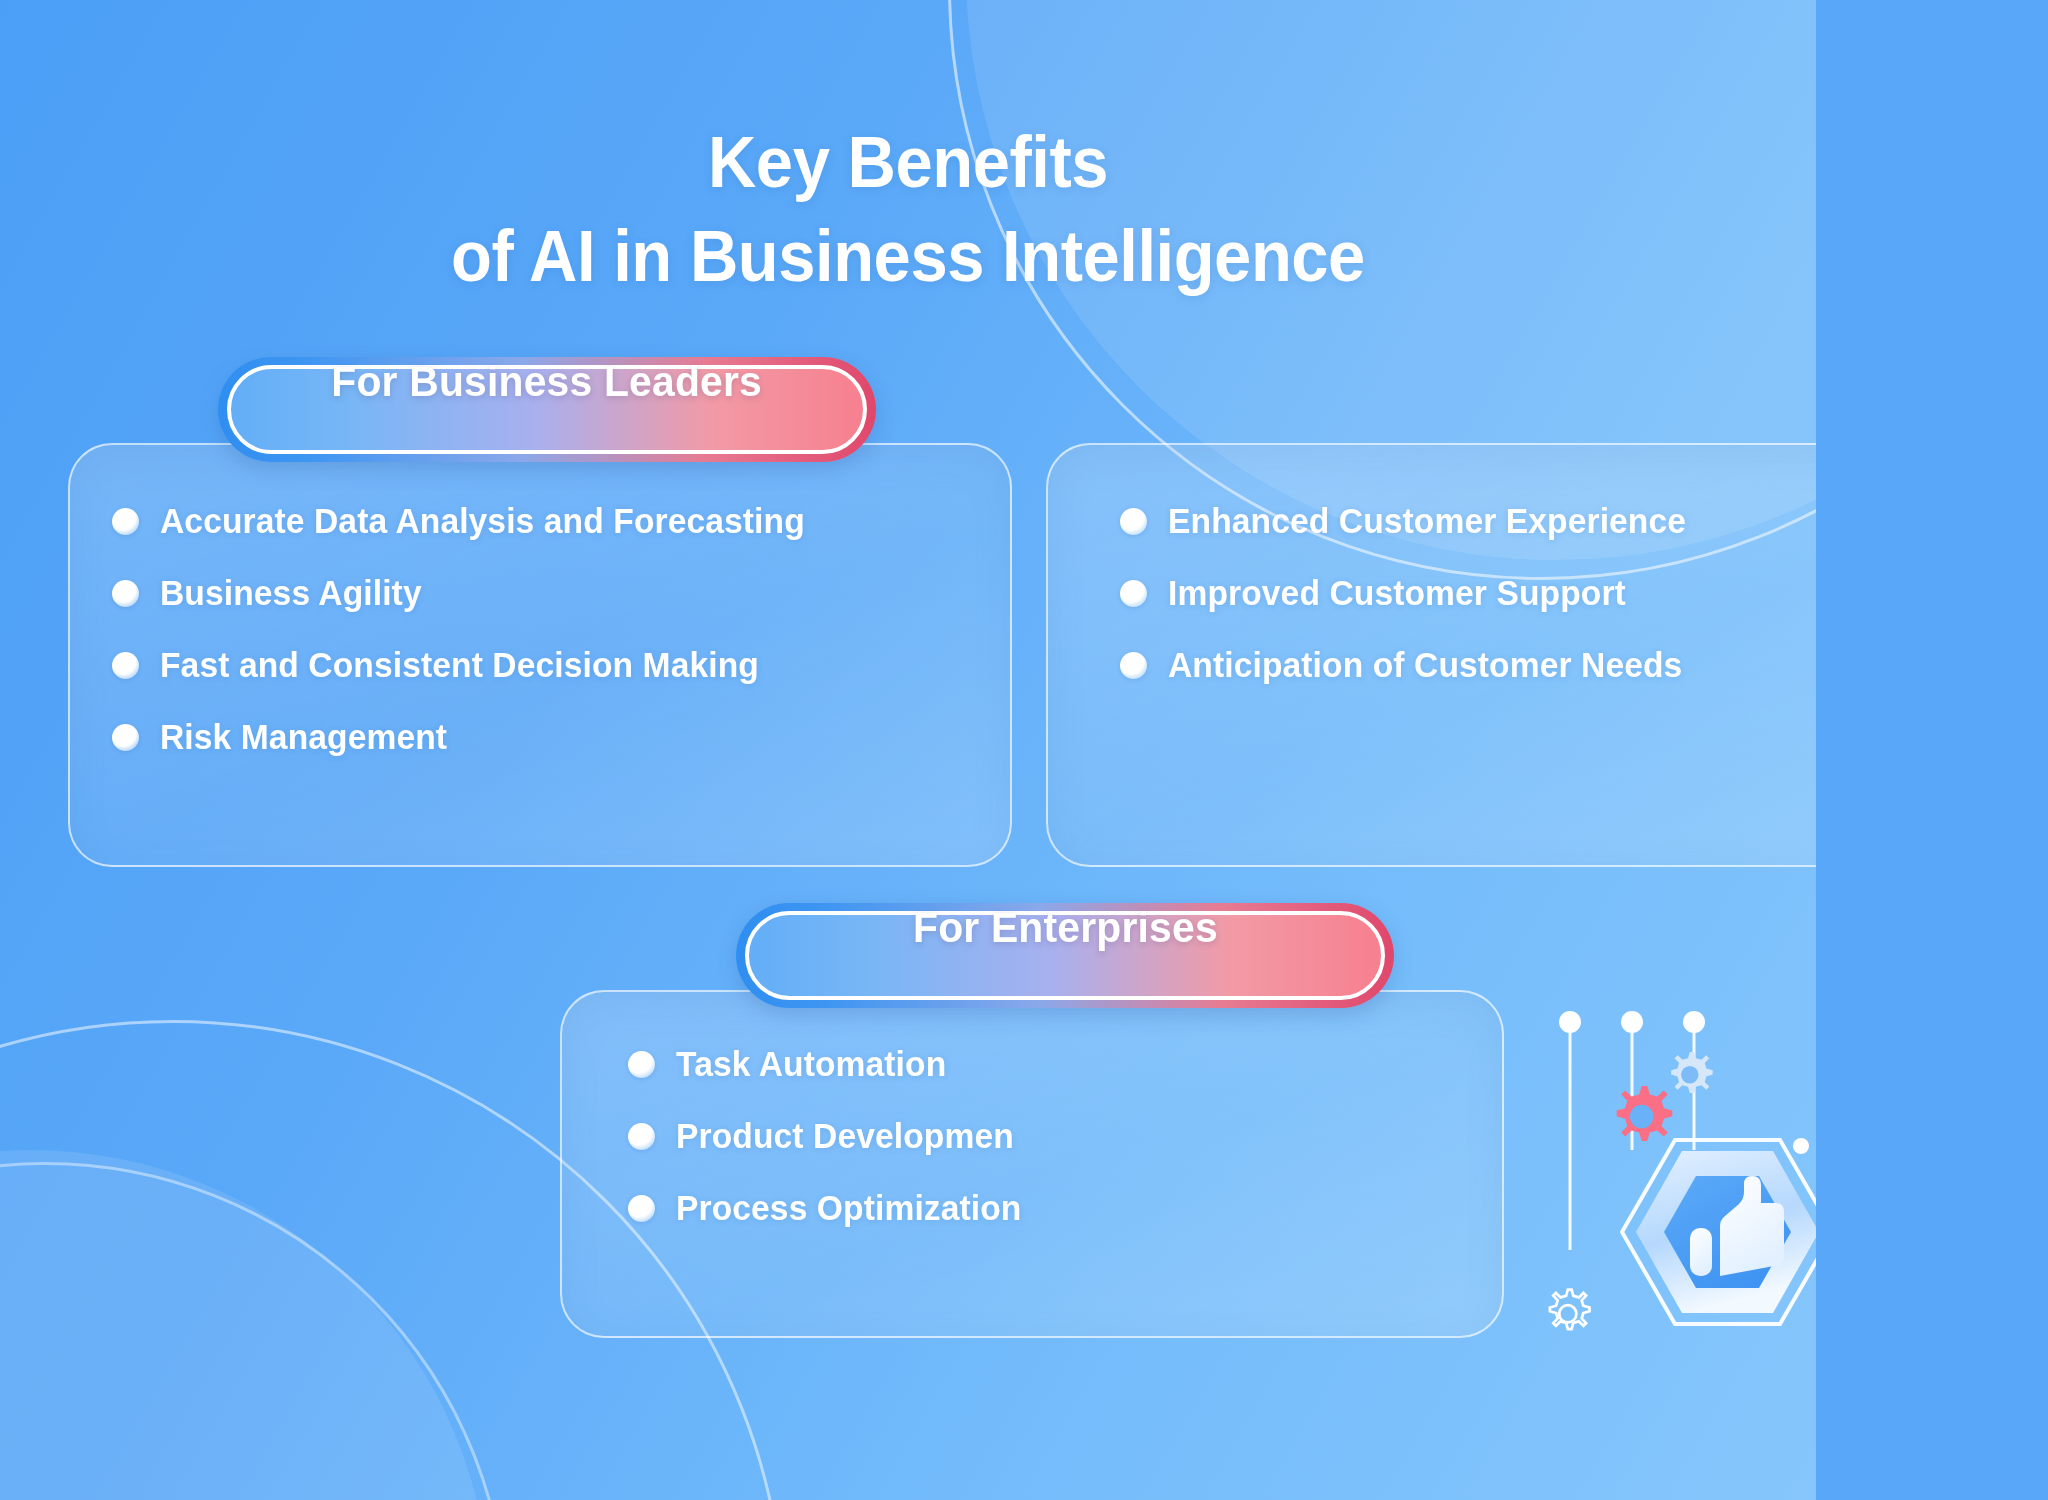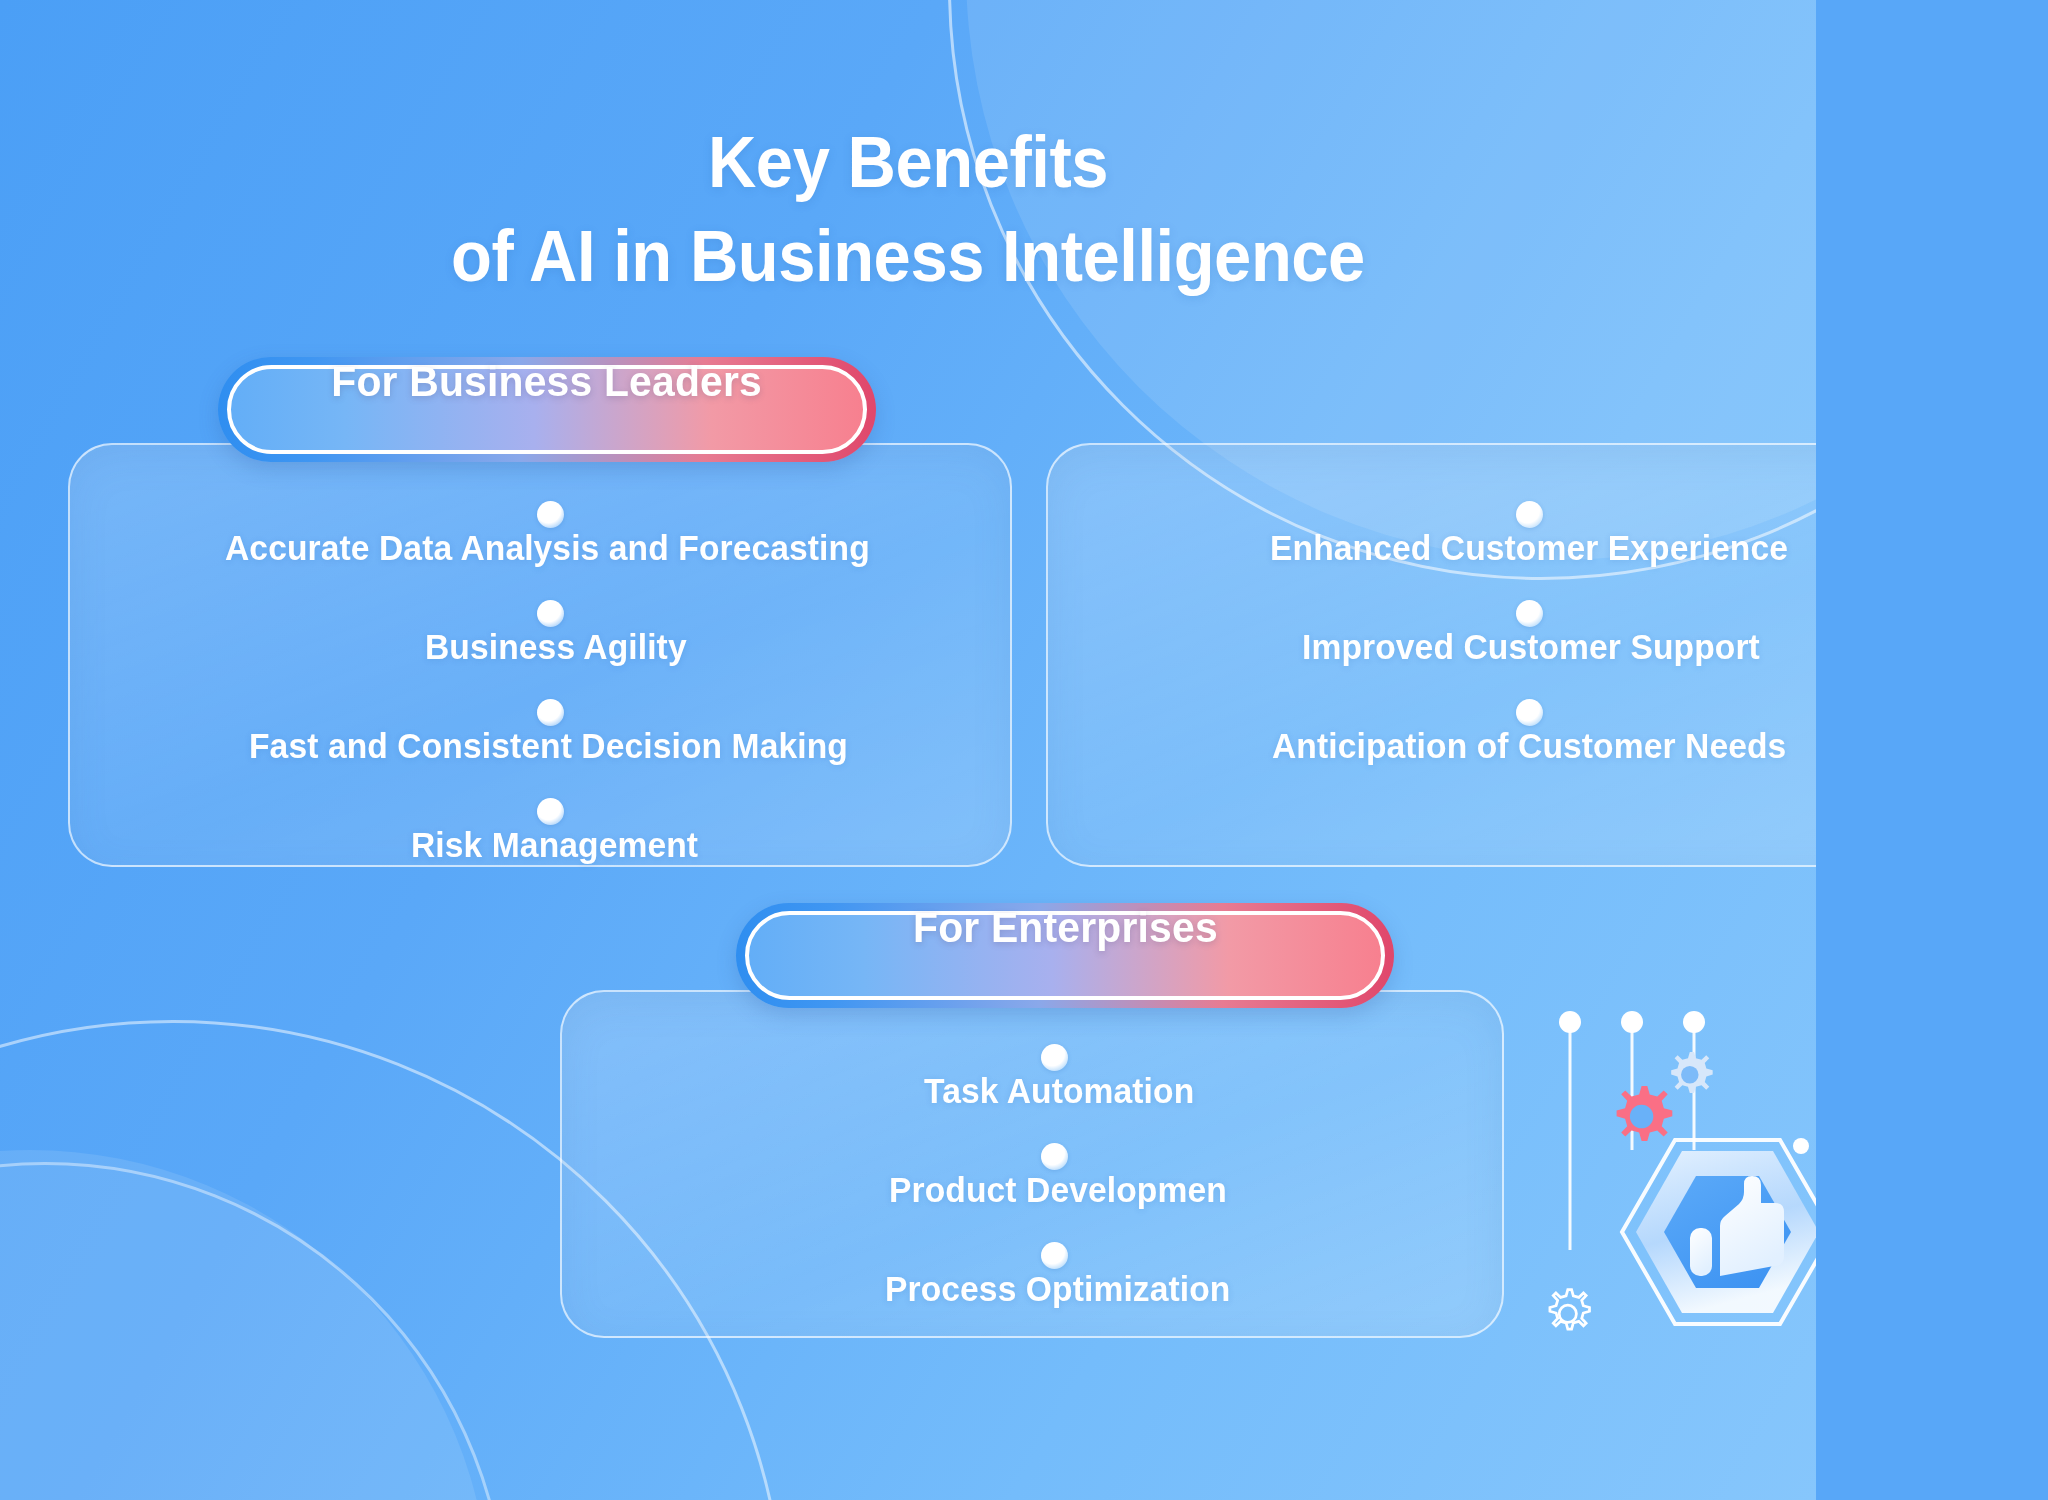--- a/index.html
+++ b/index.html
@@ -61,25 +61,24 @@
   #card-enterprises{left:560px;top:990px; width:944px; height:348px;}
 
   .list{position:absolute;left:0;right:0;top:0;padding:56px 0 0 0;margin:0;list-style:none;}
   #card-enterprises .list{padding-top:52px;}
   .item{
     display:flex;align-items:center;
     color:#ffffff;font-size:35px;font-weight:600;
     letter-spacing:0.1px;
     margin-bottom:32px;
     text-shadow:0 1px 6px rgba(40,100,180,0.18);
-    flex-direction:column;
   }
   #card-leaders .item{padding-left:42px;}
   #card-customers .item{padding-left:72px;}
-  #card-enterprises .item{padding-left:66px;justify-content:flex-end;}
+  #card-enterprises .item{padding-left:66px;}
   .item:last-child{margin-bottom:0;}
   .bullet{
     flex:0 0 auto;width:27px;height:27px;border-radius:50%;
     margin-right:21px;
     background:radial-gradient(circle at 42% 36%,#ffffff 0%,#ffffff 40%,#ffffff 52%,rgba(255,255,255,0.55) 74%,rgba(255,255,255,0.22) 100%);
     box-shadow:0 1px 4px rgba(40,100,180,0.20);
   }
   .item-label{transform:scaleX(0.96);transform-origin:left center;white-space:nowrap;}
 
   

